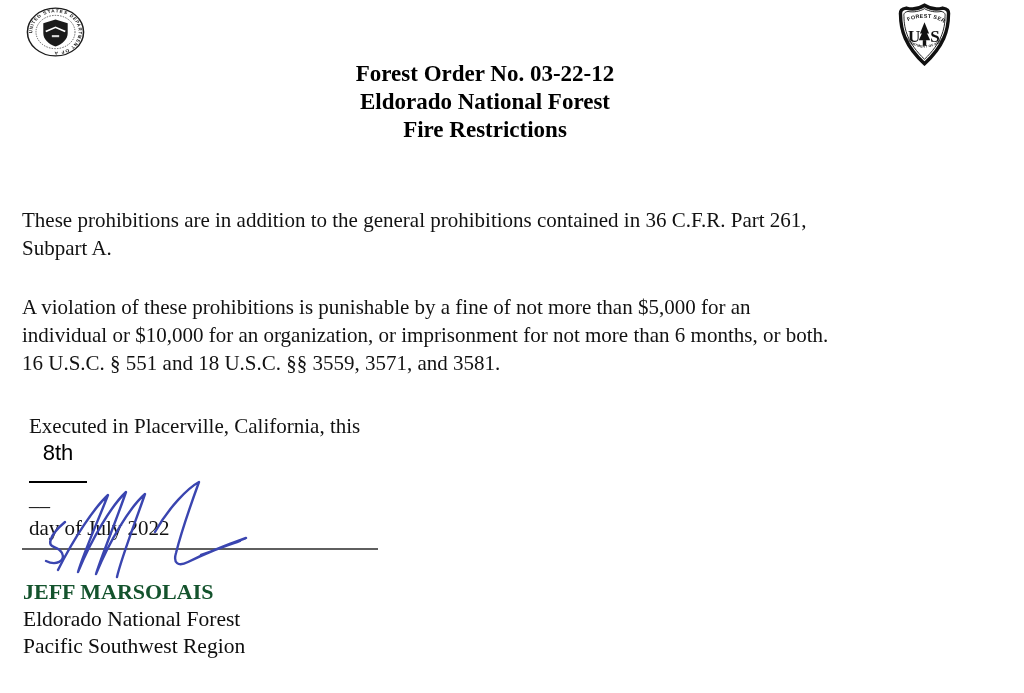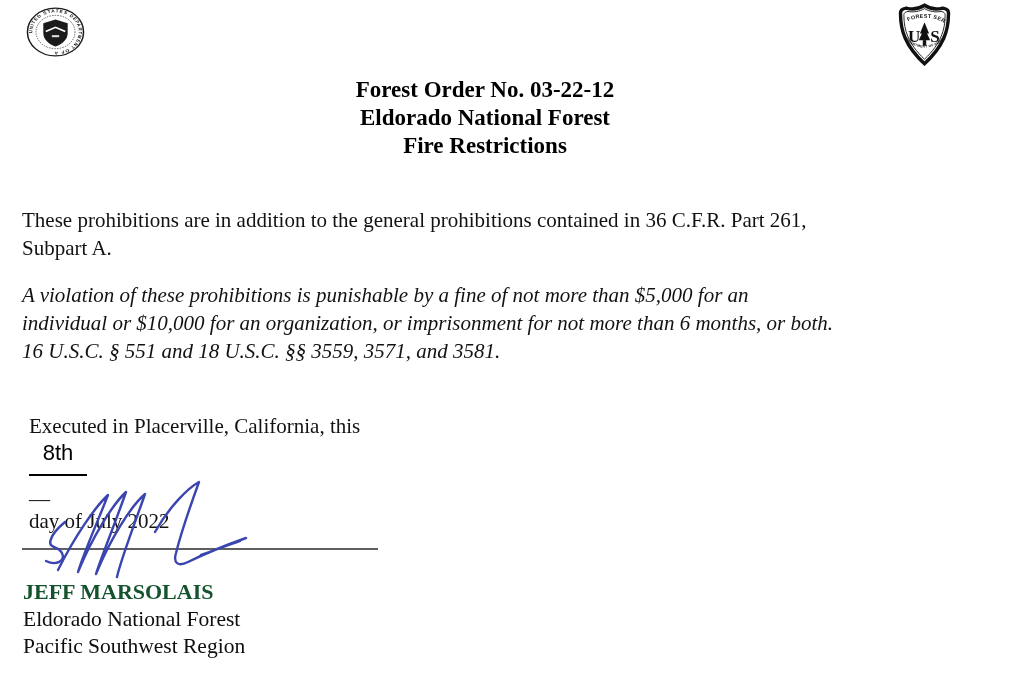--- a/index.html
+++ b/index.html
@@ -12,43 +12,42 @@
     overflow:hidden;
     margin:0 auto;
   }
   .seal-usda{position:absolute;left:25px;top:6px;width:61px;height:52px;}
   .badge-usfs{position:absolute;left:896px;top:3px;width:57px;height:63px;}
   .title-block{
     position:absolute;left:0;top:60px;width:970px;
     text-align:center;
     font-weight:bold;font-size:23px;line-height:28px;
     color:#000;
-    margin-top:16px;
   }
   .para{
     position:absolute;left:22px;width:950px;
     font-size:21px;line-height:28px;
     white-space:pre-line;
     color:#121212;
     margin-top:11px;
   }
   .para-1{top:195px;}
-  .para-2{top:270px;font-style:italic;}
+  .para-2{top:282px;}
   .executed-line{
     position:absolute;left:22px;top:411px;width:960px;
     font-size:21px;line-height:30px;
     display:flex;align-items:baseline;
     color:#121212;
     flex-direction:column;
   }
   .blank-day{
     display:inline-block;
     min-width:50px;text-align:center;
     margin-left:7px;
-    padding:0 4px 10px 4px;
+    padding:0 4px 17px 4px;
     border-bottom:2.5px solid #000;
     font-family:"Liberation Sans","DejaVu Sans",sans-serif;
     font-size:22px;line-height:23px;
     color:#000;
   }
   .underscores{letter-spacing:0;}
   .executed-suffix{margin-left:0;}
   .signature-area{position:absolute;left:0;top:466px;width:420px;height:130px;}
   .name-block{
     position:absolute;left:23px;top:578px;

